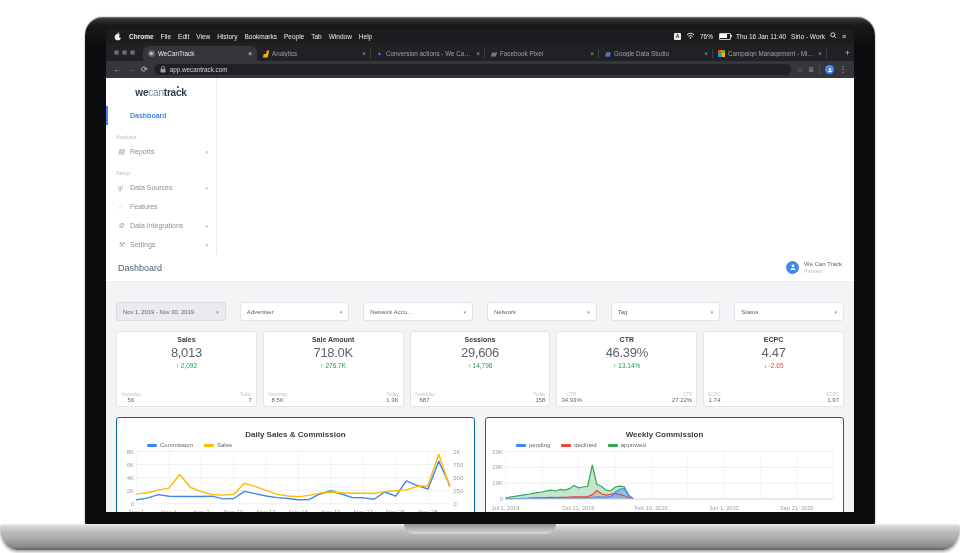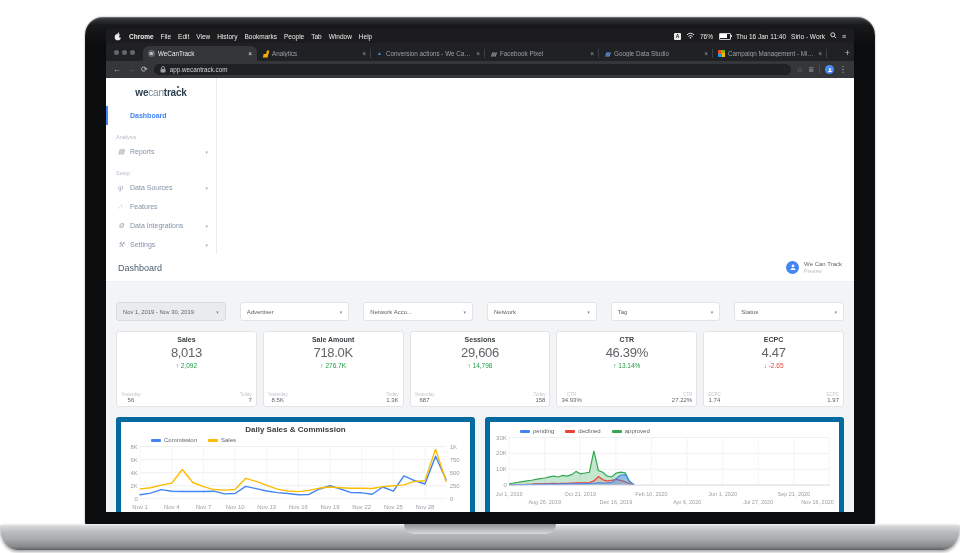--- a/index.html
+++ b/index.html
@@ -87,21 +87,21 @@
   .kpi-delta{font-size:6.5px;margin-top:2px;}
   .kpi-delta.up{color:#1e9e4a;}
   .kpi-delta.down{color:#e04a3f;}
   .kpi-bottom{position:absolute;left:4px;right:4px;bottom:3px;display:flex;justify-content:space-between;align-items:flex-end;}
   .kpi-side{display:flex;flex-direction:column;}
   .kpi-side.r{align-items:flex-end;}
   .mini-label{font-size:4.5px;color:#c2c6cb;}
   .mini-value{font-size:6px;color:#5f6368;}
   
   #charts-row{display:flex;gap:10px;margin-top:10px;}
-  .chart-card{flex:1;height:124px;background:#fff;border:5px solid #0369a1;border-radius:3px;padding-top:3px;box-sizing:border-box;min-width:0;}
+  .chart-card{flex:1;height:124px;background:#fff;border:1px solid #0369a1;border-radius:3px;padding-top:12px;box-sizing:border-box;min-width:0;}
   .chart-title{text-align:center;font-size:8px;font-weight:700;color:#3c4043;}
   .legend{display:flex;gap:11px;margin:3px 0 0 30px;font-size:6px;color:#5f6368;align-items:center;}
   .sw{display:inline-block;width:10px;height:2.5px;border-radius:1px;margin-right:3px;vertical-align:middle;}
   .chart-svg{display:block;width:100%;height:72px;}
   
   #tables-row{display:flex;gap:8px;margin-top:10px;}
   .table-card{flex:1;height:142px;background:#fff;border:1px solid #e3e4e8;border-radius:3px;overflow:hidden;min-width:0;}
   .tbl-title{height:15px;display:flex;align-items:center;justify-content:center;font-size:7px;font-weight:700;color:#3c4043;border-bottom:1px solid #e8e9eb;}
   .tbl-head{height:13px;display:flex;align-items:center;padding:0 6px;font-size:6.2px;font-weight:700;color:#3c4043;border-bottom:1px solid #ecedef;}
   .tbl-row{height:14px;display:flex;align-items:center;padding:0 6px;font-size:6.2px;color:#5f6368;}
@@ -436,20 +436,21 @@
                     <text x="201.3793103448276" y="57" text-anchor="middle" font-size="5" fill="#9aa0a6">Nov 22</text>
                     <line x1="227.86206896551724" y1="3" x2="227.86206896551724" y2="48" stroke="#f0f1f3" stroke-width="0.6"></line>
                     <text x="227.86206896551724" y="57" text-anchor="middle" font-size="5" fill="#9aa0a6">Nov 25</text>
                     <line x1="254.3448275862069" y1="3" x2="254.3448275862069" y2="48" stroke="#f0f1f3" stroke-width="0.6"></line>
                     <text x="254.3448275862069" y="57" text-anchor="middle" font-size="5" fill="#9aa0a6">Nov 28</text>
                     <polyline points="16.0,44.6 24.8,43.2 33.7,40.1 42.5,41.5 51.3,41.8 60.1,41.8 69.0,41.8 77.8,41.5 86.6,43.8 95.4,43.5 104.3,37.3 113.1,39.3 121.9,41.3 130.8,42.7 139.6,43.5 148.4,44.6 157.2,44.3 166.1,39.6 174.9,36.8 183.7,39.6 192.6,42.7 201.4,42.9 210.2,44.1 219.0,37.9 227.9,41.5 236.7,28.3 245.5,32.3 254.3,35.3 263.2,11.4 272.0,31.7" fill="none" stroke="#4285f4" stroke-width="1.2" stroke-linejoin="round" stroke-linecap="round"></polyline>
                     <polyline points="16.0,39.5 24.8,38.5 33.7,36.3 42.5,34.5 51.3,22.8 60.1,34.0 69.0,37.6 77.8,40.1 86.6,40.6 95.4,40.1 104.3,30.4 113.1,33.1 121.9,36.5 130.8,39.7 139.6,41.3 148.4,41.9 157.2,40.8 166.1,38.8 174.9,37.9 183.7,38.5 192.6,39.0 201.4,39.0 210.2,39.2 219.0,37.6 227.9,36.8 236.7,36.1 245.5,33.1 254.3,32.5 263.2,5.3 272.0,33.1" fill="none" stroke="#fbbc04" stroke-width="1.2" stroke-linejoin="round" stroke-linecap="round"></polyline>
                   </svg>
               </div>
               <div class="chart-card">
+                <div class="chart-title">Weekly Commission</div>
                 <div class="legend" id="legend-1">
                     <span><span class="sw" style="background: rgb(66, 133, 244);"></span><span>pending</span></span>
                     <span><span class="sw" style="background: rgb(234, 67, 53);"></span><span>declined</span></span>
                     <span><span class="sw" style="background: rgb(52, 168, 83);"></span><span>approved</span></span>
                   </div>
                 <svg class="chart-svg" id="chart-1" viewBox="0 0 292 62" preserveAspectRatio="none">
                     <line x1="16" y1="44" x2="284" y2="44" stroke="#e9eaec" stroke-width="0.6"></line>
                     <text x="14" y="45.8" text-anchor="end" font-size="5" fill="#9aa0a6">0</text>
                     <line x1="16" y1="30.333333333333336" x2="284" y2="30.333333333333336" stroke="#e9eaec" stroke-width="0.6"></line>
                     <text x="14" y="32.13333333333333" text-anchor="end" font-size="5" fill="#9aa0a6">10K</text>

